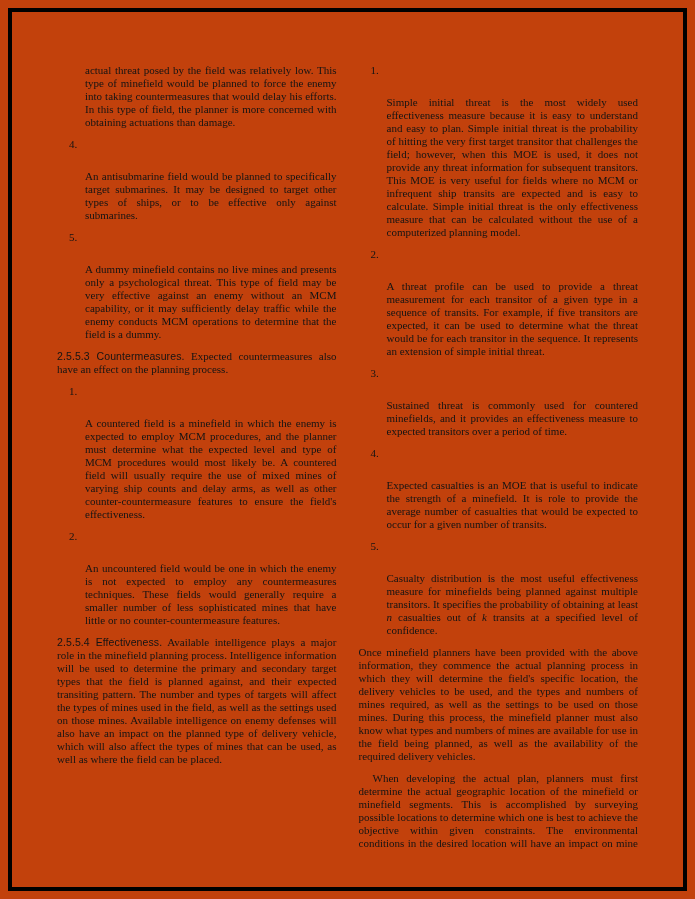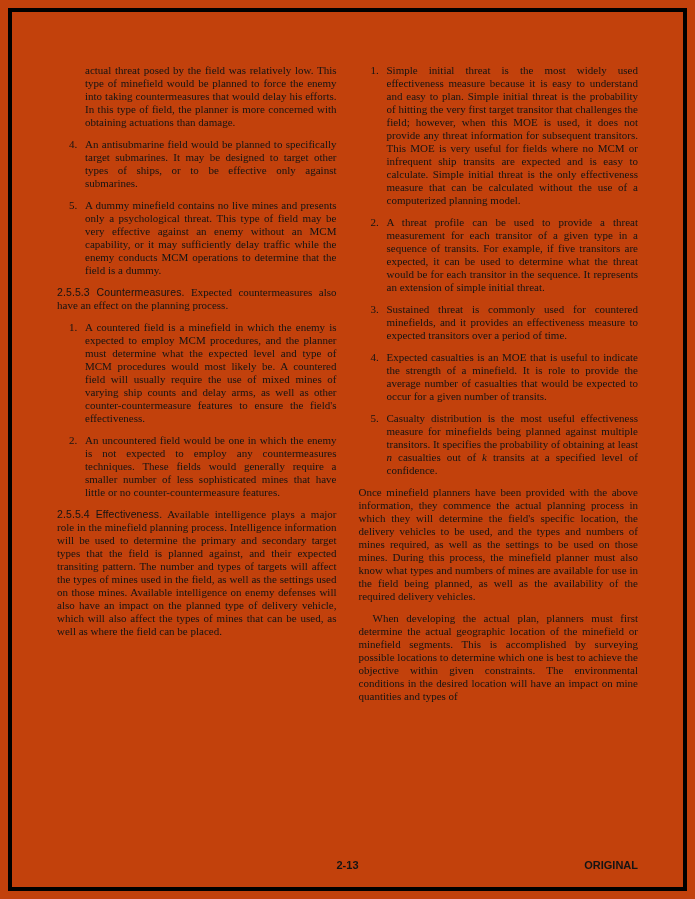--- a/index.html
+++ b/index.html
@@ -38,21 +38,21 @@
   .cont { margin-left: 28px; }
   .li {
     display: flex;
     margin: 0 12px 9px 12px;
     margin-right: 0;
   }
   .num {
     width: 16px;
     flex: 0 0 16px;
   }
-  .txt { flex: 1; text-align: justify; }
+  .txt { flex: 1; text-align: justify; margin-top: 32px; }
   .sec-head {
     font-family: "Liberation Sans", sans-serif;
     font-weight: normal;
     font-size: 10.5px;
     letter-spacing: 0.1px;
   }
   .indent1 { text-indent: 14px; }
   .it { font-style: italic; }
   .footer {
     position: absolute;
@@ -140,17 +140,13 @@
         <span class="txt"><span>Casualty distribution is the most useful effectiveness measure for minefields being planned against multiple transitors. It specifies the probability of obtaining at least </span><span class="it">n</span><span> casualties out of </span><span class="it">k</span><span> transits at a specified level of confidence.</span></span>
       </div>
 
       <p>Once minefield planners have been provided with the above information, they commence the actual planning process in which they will determine the field's specific location, the delivery vehicles to be used, and the types and numbers of mines required, as well as the settings to be used on those mines. During this process, the minefield planner must also know what types and numbers of mines are available for use in the field being planned, as well as the availability of the required delivery vehicles.</p>
 
       <p class="indent1">When developing the actual plan, planners must first determine the actual geographic location of the minefield or minefield segments. This is accomplished by surveying possible locations to determine which one is best to achieve the objective within given constraints. The environmental conditions in the desired location will have an impact on mine quantities and types of</p>
     </div>
 
   </div>
 
-  <div class="footer">
-    <span class="pgnum">2-13</span>
-    <span class="edition">ORIGINAL</span>
-  </div>
 </div>
 
 </body></html>

